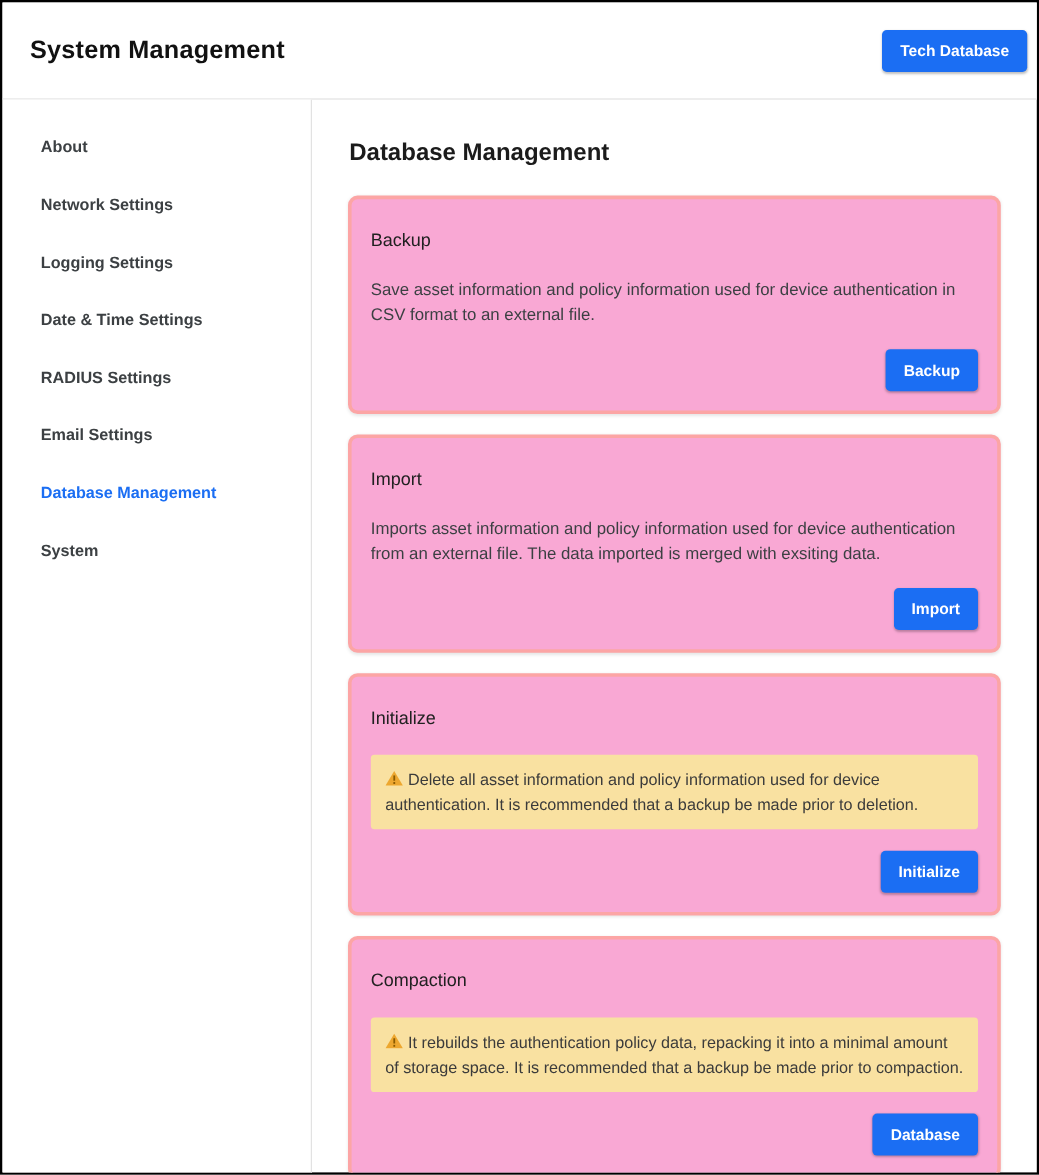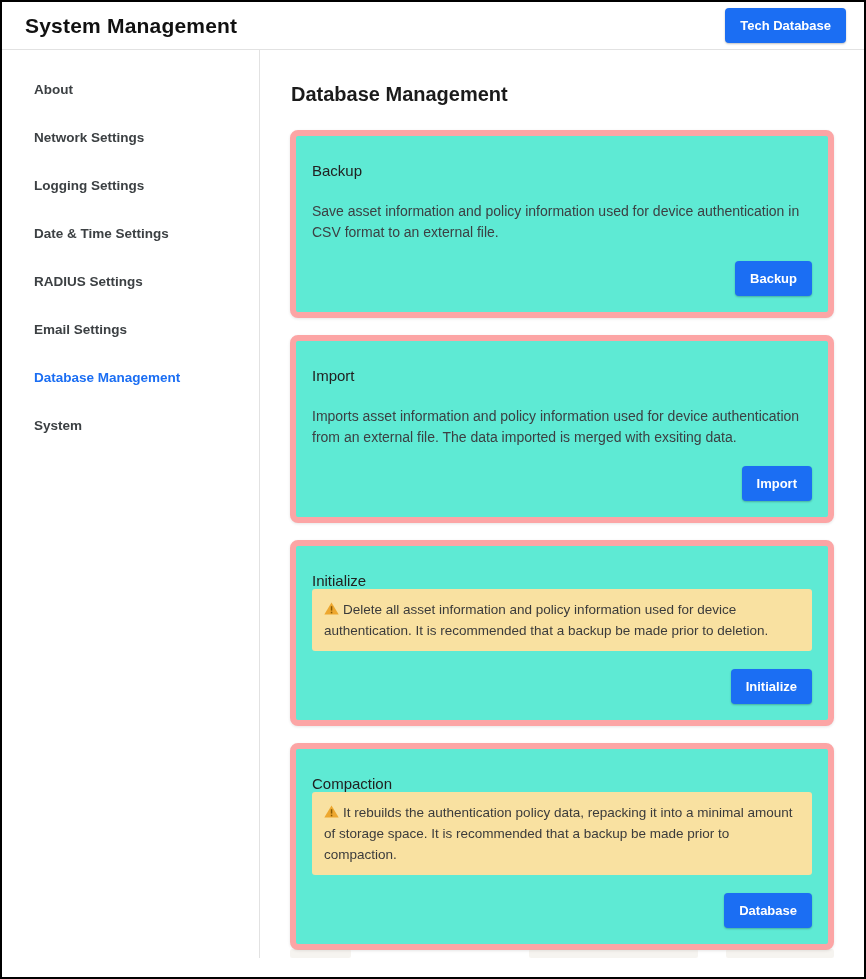--- a/index.html
+++ b/index.html
@@ -11,26 +11,26 @@
     height: 979px;
     border: 2px solid #000000;
     background: #ffffff;
     overflow: hidden;
     position: relative;
     margin: 0;
   }
 
   
   .app-header {
-    height: 48px;
+    height: 81px;
     border-bottom: 1px solid #e2e2e2;
     display: flex;
     align-items: center;
     justify-content: space-between;
-    padding: 0 18px 0 23px;
+    padding: 0 8px 0 23px;
     background: #fff;
   }
   .app-title {
     font-size: 21px;
     font-weight: bold;
     color: #111111;
     letter-spacing: 0.2px;
   }
   .btn {
     background: #1b6ef3;
@@ -80,40 +80,41 @@
     position: relative;
   }
   .section-title {
     font-size: 20px;
     font-weight: bold;
     color: #1b1b1b;
     margin: 33px 0 24px 1px;
   }
 
   .card {
-    border: 6px solid #fca5a5;
+    border: 3px solid #fca5a5;
     border-radius: 8px;
-    background: #5eead4;
+    background: #f9a8d4;
     box-shadow: 0 1px 3px rgba(0,0,0,0.10);
     padding: 16px;
     margin-bottom: 17px;
   }
   .card-title {
     font-size: 15px;
     color: #212121;
     margin-top: 10px;
     font-weight: normal;
   }
   .card-desc {
     font-size: 14px;
     color: #3c4043;
     line-height: 21px;
     margin-top: 22px;
   }
   .warning-banner {
+    margin-top: 22px;
     background: #f9e1a1;
     border-radius: 3px;
     padding: 10px 12px;
     font-size: 13.5px;
     color: #3b3b3b;
     line-height: 21px;
   }
   .warning-icon-svg {
     display: inline-block;
     vertical-align: -1px;

